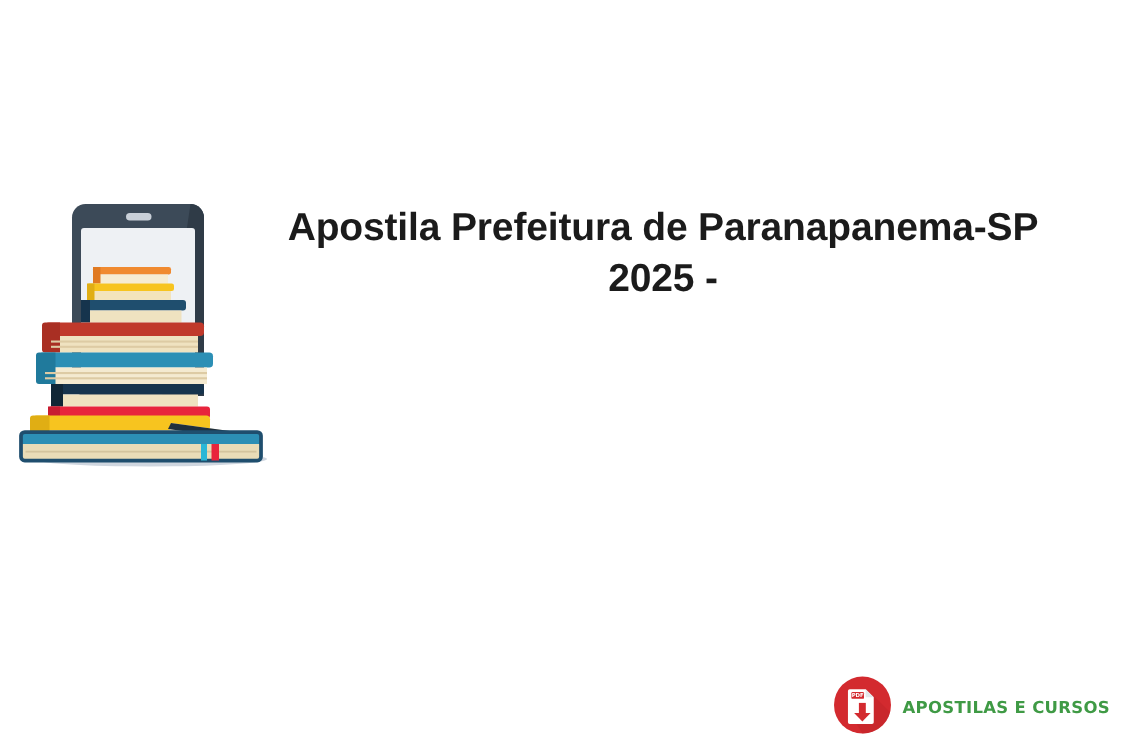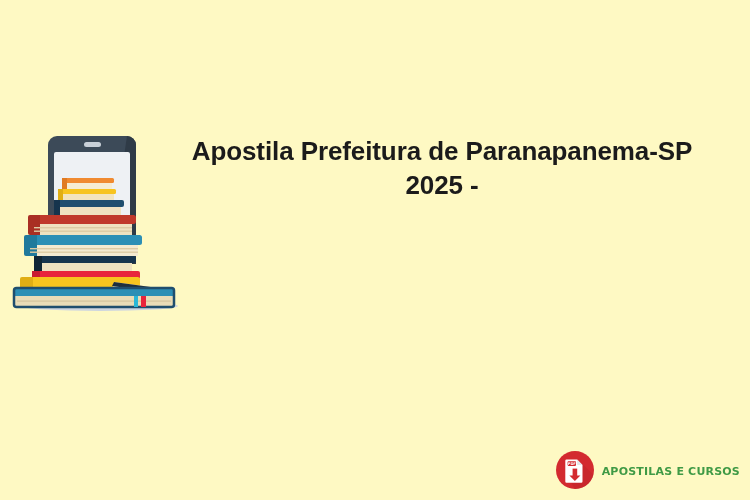--- a/index.html
+++ b/index.html
@@ -10,21 +10,21 @@
     width: 750px;
     height: 500px;
     background: #dce1e8;
     font-family: "Liberation Sans", sans-serif;
     overflow: hidden;
   }
   .canvas {
     position: relative;
     width: 750px;
     height: 500px;
-    background: #fef9c3;
+    background: #ffffff;
   }
 
   
   .illustration {
     position: absolute;
     left: 8px;
     top: 130px;
     width: 180px;
     height: 185px;
   }

